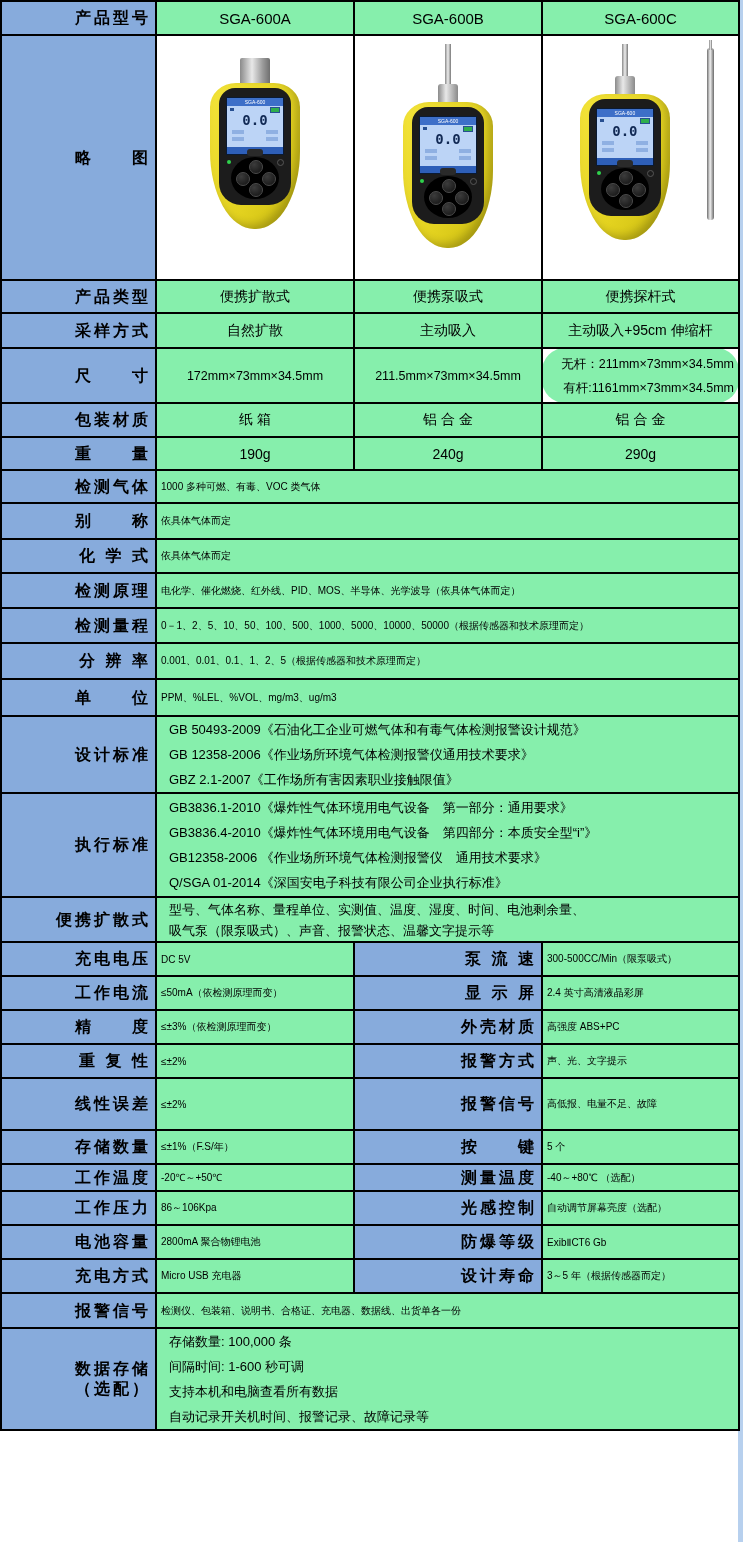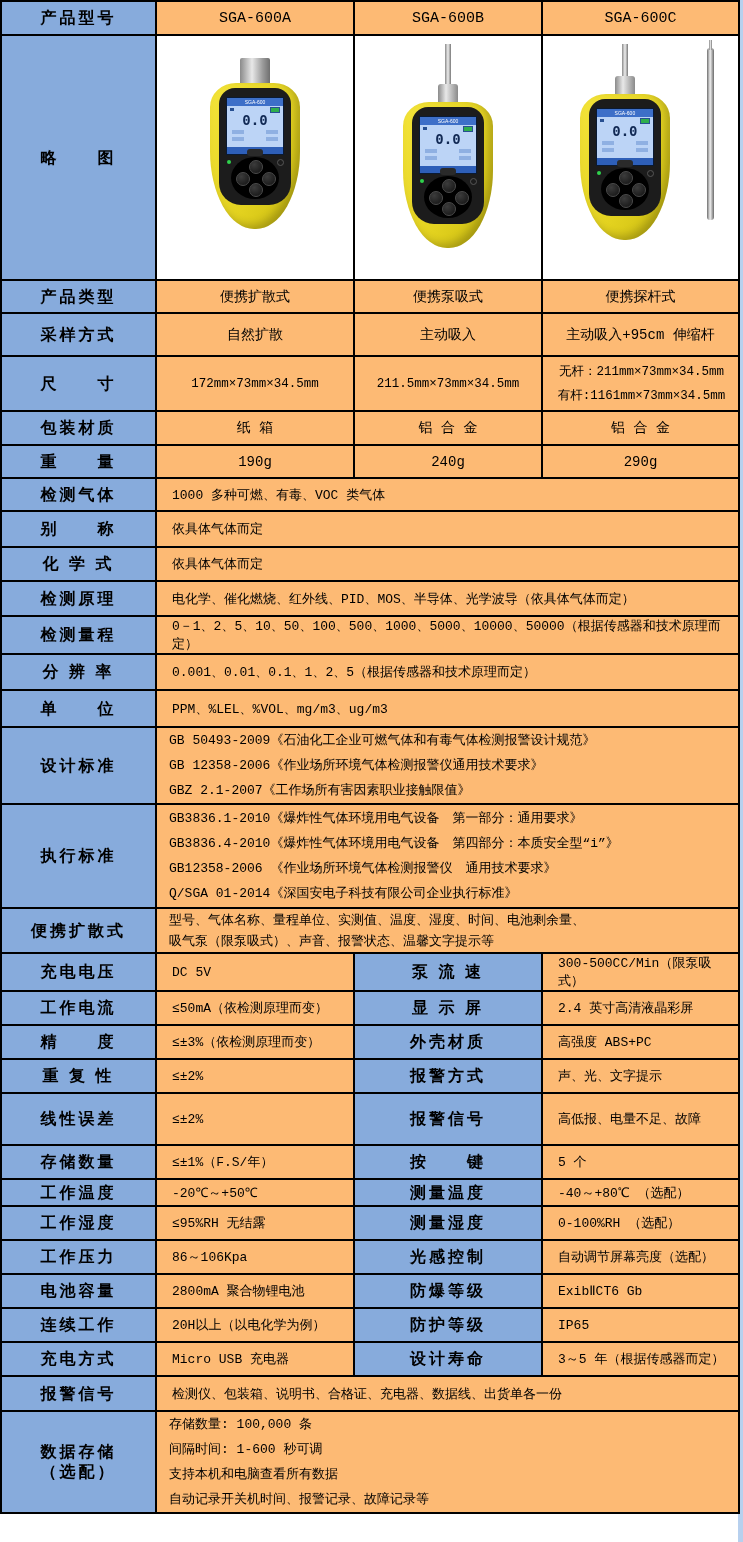--- a/index.html
+++ b/index.html
@@ -7,29 +7,29 @@
     position:relative; width:743px; height:1542px; overflow:hidden;
     font-family:"Liberation Sans","DejaVu Sans",sans-serif; color:#000; background:#fff;
   }
   .edge-strip { position:absolute; top:0; right:0; width:5px; height:100%; background:#B7D0EE; }
   table.spec {
     border-collapse:collapse; table-layout:fixed; width:738px;
     position:absolute; left:0; top:0;
   }
   table.spec td { border:2px solid #000; overflow:hidden; padding:0 4px; }
   td.lbl {
-    background:#87ABDC; text-align:center; font-weight:bold; font-size:16px;
+    background:#87ABDC; text-align:right; font-weight:bold; font-size:16px;
     letter-spacing:3px; white-space:pre-line; line-height:1.25;
   }
   td.val {
-    background:#fdba74; text-align:center; font-size:14px;
-    font-family:Liberation Mono, monospace;
+    background:#86efac; text-align:center; font-size:14px;
+    font-family:Liberation Sans, sans-serif;
     margin-top:7px;
   }
-  td.val.left { text-align:left; padding-left:15px; font-size:13px; }
+  td.val.left { text-align:left; padding-left:4px; font-size:10px; }
   td.val.ml { white-space:pre-line; line-height:25px; text-align:left; padding-left:12px; font-size:13px; }
   td.val.small { font-size:12.5px; }
   tr.r-head td.val { font-size:15px; }
   td.imgcell { background:#fff; position:relative; padding:0; }
 
   
   .device { position:absolute; left:50%; top:8px; transform:translateX(-50%); width:100px; height:190px; }
   .dev-c-wrap .device { left:42%; }
   .probe-a { width:30px; height:27px; margin:14px auto 0; border-radius:2px;
     background:linear-gradient(90deg,#8a8a8a,#e8e8e8 40%,#9c9c9c 75%,#6f6f6f); }
@@ -203,31 +203,31 @@
         <div class="telerod"></div>
       </td>
     </tr>
 
     <tr style="height:33px">
       <td class="lbl">产品类型</td>
       <td class="val">便携扩散式</td>
       <td class="val">便携泵吸式</td>
       <td class="val">便携探杆式</td>
     </tr>
-    <tr style="height:43px">
+    <tr style="height:35px">
       <td class="lbl">采样方式</td>
       <td class="val">自然扩散</td>
       <td class="val">主动吸入</td>
       <td class="val">主动吸入+95cm 伸缩杆</td>
     </tr>
     <tr style="height:55px">
       <td class="lbl">尺　　寸</td>
       <td class="val small">172mm×73mm×34.5mm</td>
       <td class="val small">211.5mm×73mm×34.5mm</td>
-      <td class="val small" style="white-space:pre-line; text-align:center; padding-left:6px; line-height:24px;">无杆：211mm×73mm×34.5mm
+      <td class="val small" style="white-space:pre-line; text-align:right; padding-left:6px; line-height:24px;border-radius:23px;">无杆：211mm×73mm×34.5mm
 有杆:1161mm×73mm×34.5mm</td>
     </tr>
     <tr style="height:34px">
       <td class="lbl">包装材质</td>
       <td class="val">纸 箱</td>
       <td class="val">铝 合 金</td>
       <td class="val">铝 合 金</td>
     </tr>
     <tr style="height:33px">
       <td class="lbl">重　　量</td>
@@ -319,42 +319,30 @@
       <td class="lbl">按　　键</td>
       <td class="val left">5 个</td>
     </tr>
     <tr style="height:27px">
       <td class="lbl">工作温度</td>
       <td class="val left">-20℃～+50℃</td>
       <td class="lbl">测量温度</td>
       <td class="val left">-40～+80℃ （选配）</td>
     </tr>
     <tr style="height:34px">
-      <td class="lbl">工作湿度</td>
-      <td class="val left">≤95%RH 无结露</td>
-      <td class="lbl">测量湿度</td>
-      <td class="val left">0-100%RH （选配）</td>
-    </tr>
-    <tr style="height:34px">
       <td class="lbl">工作压力</td>
       <td class="val left">86～106Kpa</td>
       <td class="lbl">光感控制</td>
       <td class="val left">自动调节屏幕亮度（选配）</td>
     </tr>
     <tr style="height:34px">
       <td class="lbl">电池容量</td>
       <td class="val left">2800mA 聚合物锂电池</td>
       <td class="lbl">防爆等级</td>
       <td class="val left">ExibⅡCT6 Gb</td>
-    </tr>
-    <tr style="height:34px">
-      <td class="lbl">连续工作</td>
-      <td class="val left">20H以上（以电化学为例）</td>
-      <td class="lbl">防护等级</td>
-      <td class="val left">IP65</td>
     </tr>
     <tr style="height:34px">
       <td class="lbl">充电方式</td>
       <td class="val left">Micro USB 充电器</td>
       <td class="lbl">设计寿命</td>
       <td class="val left">3～5 年（根据传感器而定）</td>
     </tr>
 
     <tr style="height:35px">
       <td class="lbl">报警信号</td>

